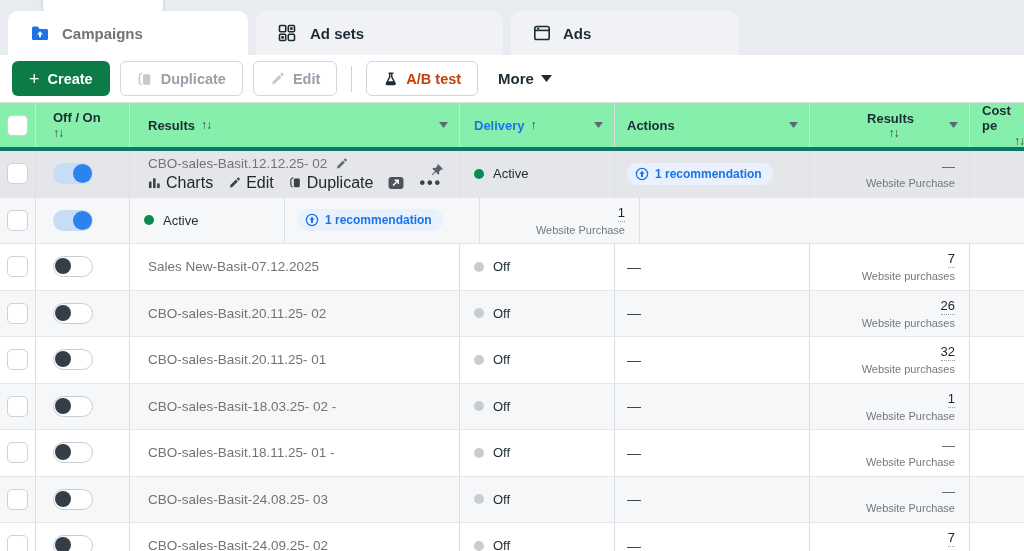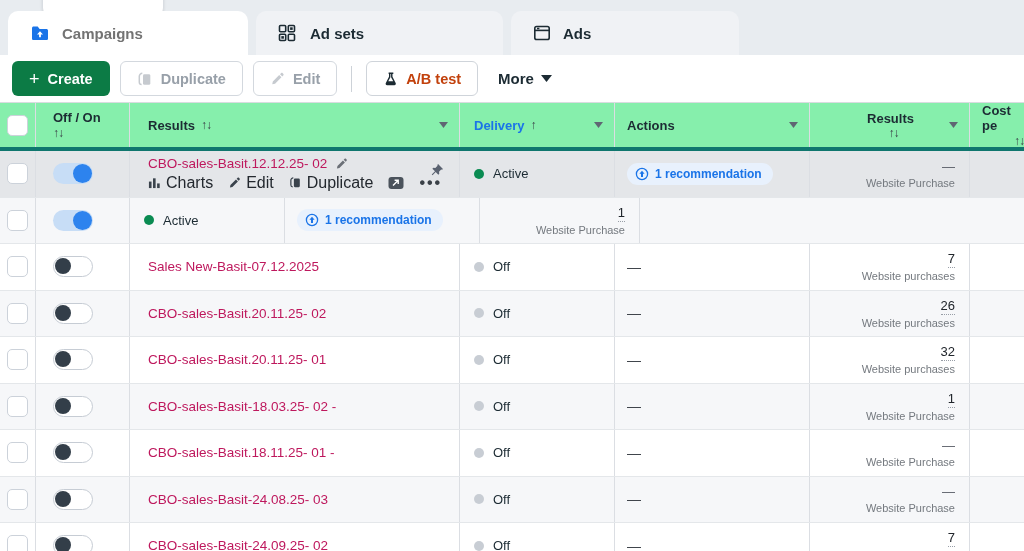--- a/index.html
+++ b/index.html
@@ -60,21 +60,21 @@
   .c-results.hcell, .hrow .c-results { align-items:flex-start; justify-content:center; padding-left:16px; }
 
   
   .checkbox { width:21px; height:21px; background:#fff; border:1.5px solid #ccd2da; border-radius:5px; cursor:pointer; }
   .toggle { position:relative; width:40px; height:21px; border-radius:11px; cursor:pointer; display:inline-block; }
   .toggle.on { background:#c7ddf6; }
   .toggle.on .knob { position:absolute; right:1px; top:1px; width:19px; height:19px; border-radius:50%; background:#2d83ee; }
   .toggle.off { background:#fff; border:1.5px solid #c6ccd4; }
   .toggle.off .knob { position:absolute; left:1px; top:1px; width:16px; height:16px; border-radius:50%; background:#333e49; }
 
-  .camp-link { font-size:13.5px; color:#be185d; text-decoration:none; cursor:pointer; white-space:nowrap; }
+  .camp-link { font-size:13.5px; color:#737373; text-decoration:none; cursor:pointer; white-space:nowrap; }
   .c-campaign.two-line { flex-direction:column; align-items:stretch; justify-content:center; gap:3px; }
   .camp-top { display:flex; align-items:center; gap:8px; }
   .camp-actions { display:flex; align-items:center; gap:15px; font-size:16px; color:#23282e; }
   .camp-actions .act { display:inline-flex; align-items:center; gap:5px; cursor:pointer; }
   .camp-actions .dots { letter-spacing:2px; font-weight:700; color:#3a4047; cursor:pointer; }
   .pin { position:absolute; right:15px; top:12px; cursor:pointer; line-height:0; }
   .name-edit { cursor:pointer; line-height:0; }
 
   .dot { width:10px; height:10px; border-radius:50%; margin-right:9px; flex:none; }
   .dot.active { background:#0a8b52; }

